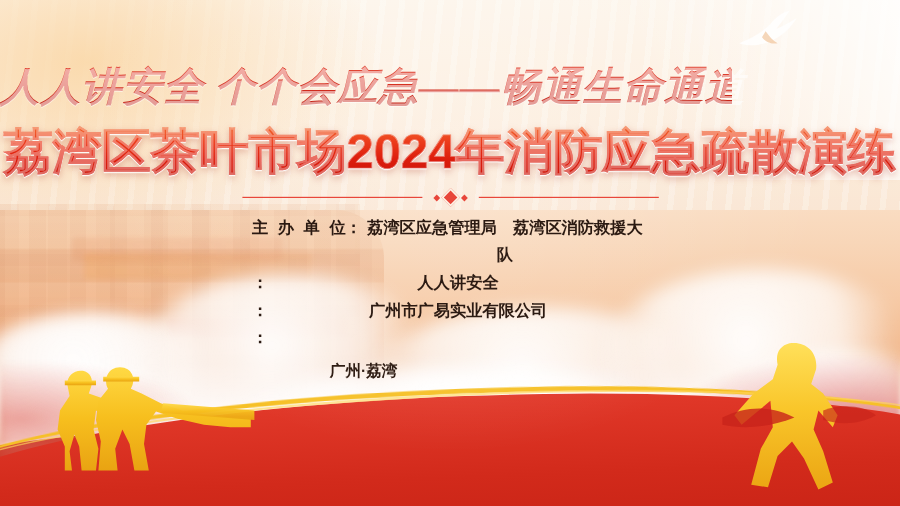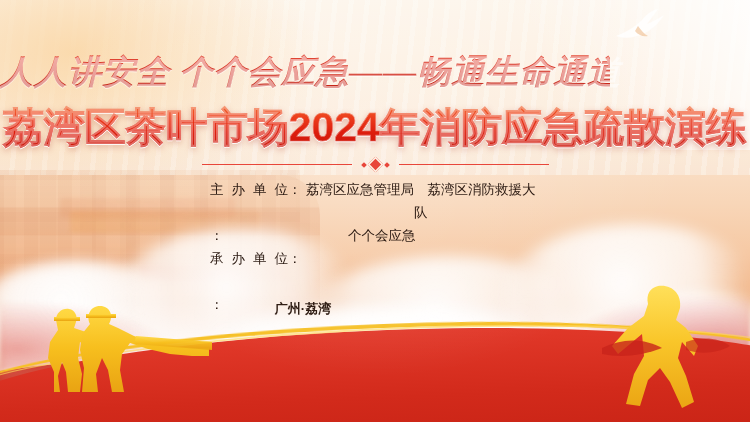--- a/index.html
+++ b/index.html
@@ -186,21 +186,21 @@
   .divider .dot{width:4px;height:4px;background:#e8463a;transform:rotate(45deg);}
   .divider .dia{
     width:11px;height:11px;background:#e8463a;transform:rotate(45deg);
     box-shadow:inset 0 0 0 1.5px #fdf3e6;
   }
 
   
   .org-block{
     position:absolute;top:178px;left:0;width:750px;
     display:flex;flex-direction:column;align-items:center;
-    font-size:13.5px;font-weight:400;color:#2b1a12;line-height:23px;
+    font-size:13.5px;font-weight:700;color:#2b1a12;line-height:23px;
   }
   .org-row{display:flex;width:330px;}
   .org-label{width:78px;flex:0 0 78px;text-align:justify;letter-spacing:0px;}
   .org-label::after{content:"";display:inline-block;width:100%;}
   .org-colon{flex:0 0 10px;}
   .org-value{flex:1;text-align:center;}
   .org-row.indent .org-label{visibility:hidden;}
   .org-row.indent .org-colon{visibility:hidden;}
 
   .place-block{
@@ -308,25 +308,25 @@
     </div>
 
     <div class="org-block">
       <div class="org-row">
         <span class="org-label">主办单位</span>
         <span class="org-colon">：</span>
         <span class="org-value">荔湾区应急管理局　荔湾区消防救援大队</span>
       </div>
       <div class="org-row">
         <span class="org-colon">：</span>
-        <span class="org-value">个个会应急</span>
+        <span class="org-value">人人讲安全</span>
       </div>
       <div class="org-row">
-        <span class="org-label">承办单位</span>
         <span class="org-colon">：</span>
+        <span class="org-value">广州市广易实业有限公司</span>
       </div>
       <div class="org-row">
         <span class="org-colon">：</span>
       </div>
     </div>
 
     <div class="place-block">
       <div>广州·荔湾</div>
     </div>
 

